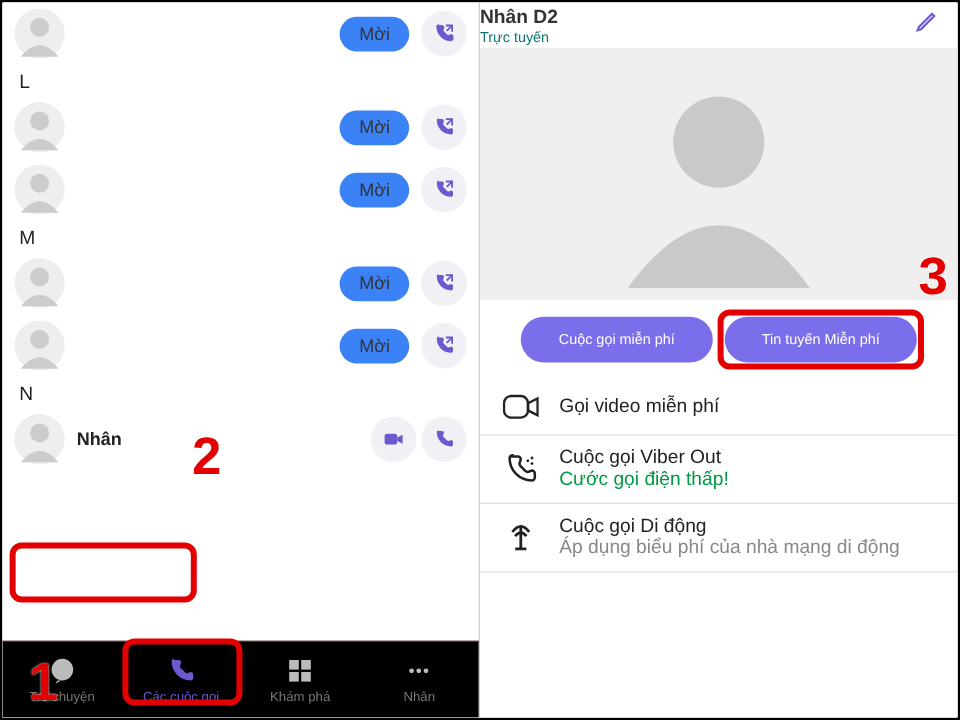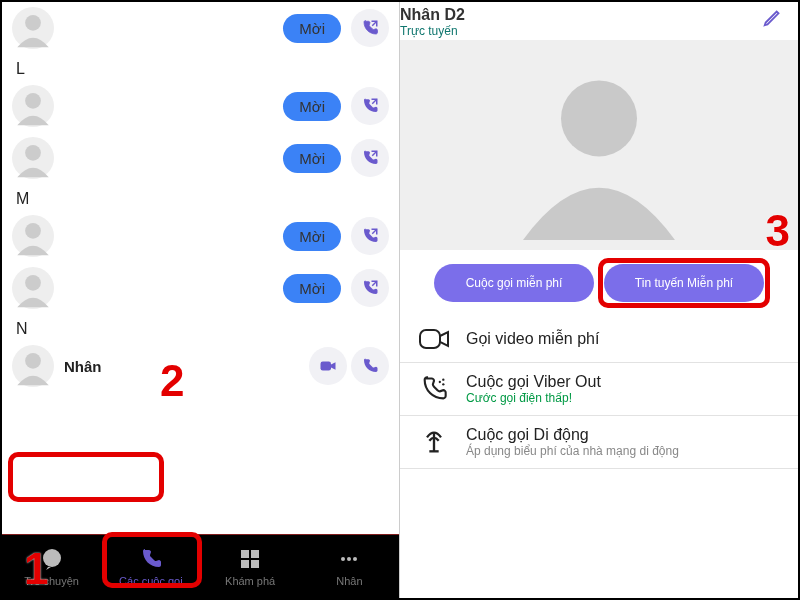--- a/index.html
+++ b/index.html
@@ -93,21 +93,21 @@
     border-bottom:1px solid #e2e2e2;
   }
   .list-item {
     display:flex; align-items:center;
     padding:10px 18px; gap:16px;
     border-bottom:1px solid #e2e2e2;
   }
   .li-icon { width:32px; display:flex; align-items:center; justify-content:center; }
   .li-text { display:flex; flex-direction:column; }
   .li-title { font-size:16px; color:#222; }
-  .li-sub { font-size:12px; color:#009944; }
+  .li-sub { font-size:16px; color:#009944; }
   .li-sub.grey { color:#888; }
 
   
   .ann-box {
     position:absolute; border:5px solid #e30000; border-radius:10px;
     pointer-events:none;
   }
   .ann-num {
     position:absolute; color:#e30000; font-weight:800; font-size:44px;
     pointer-events:none;

